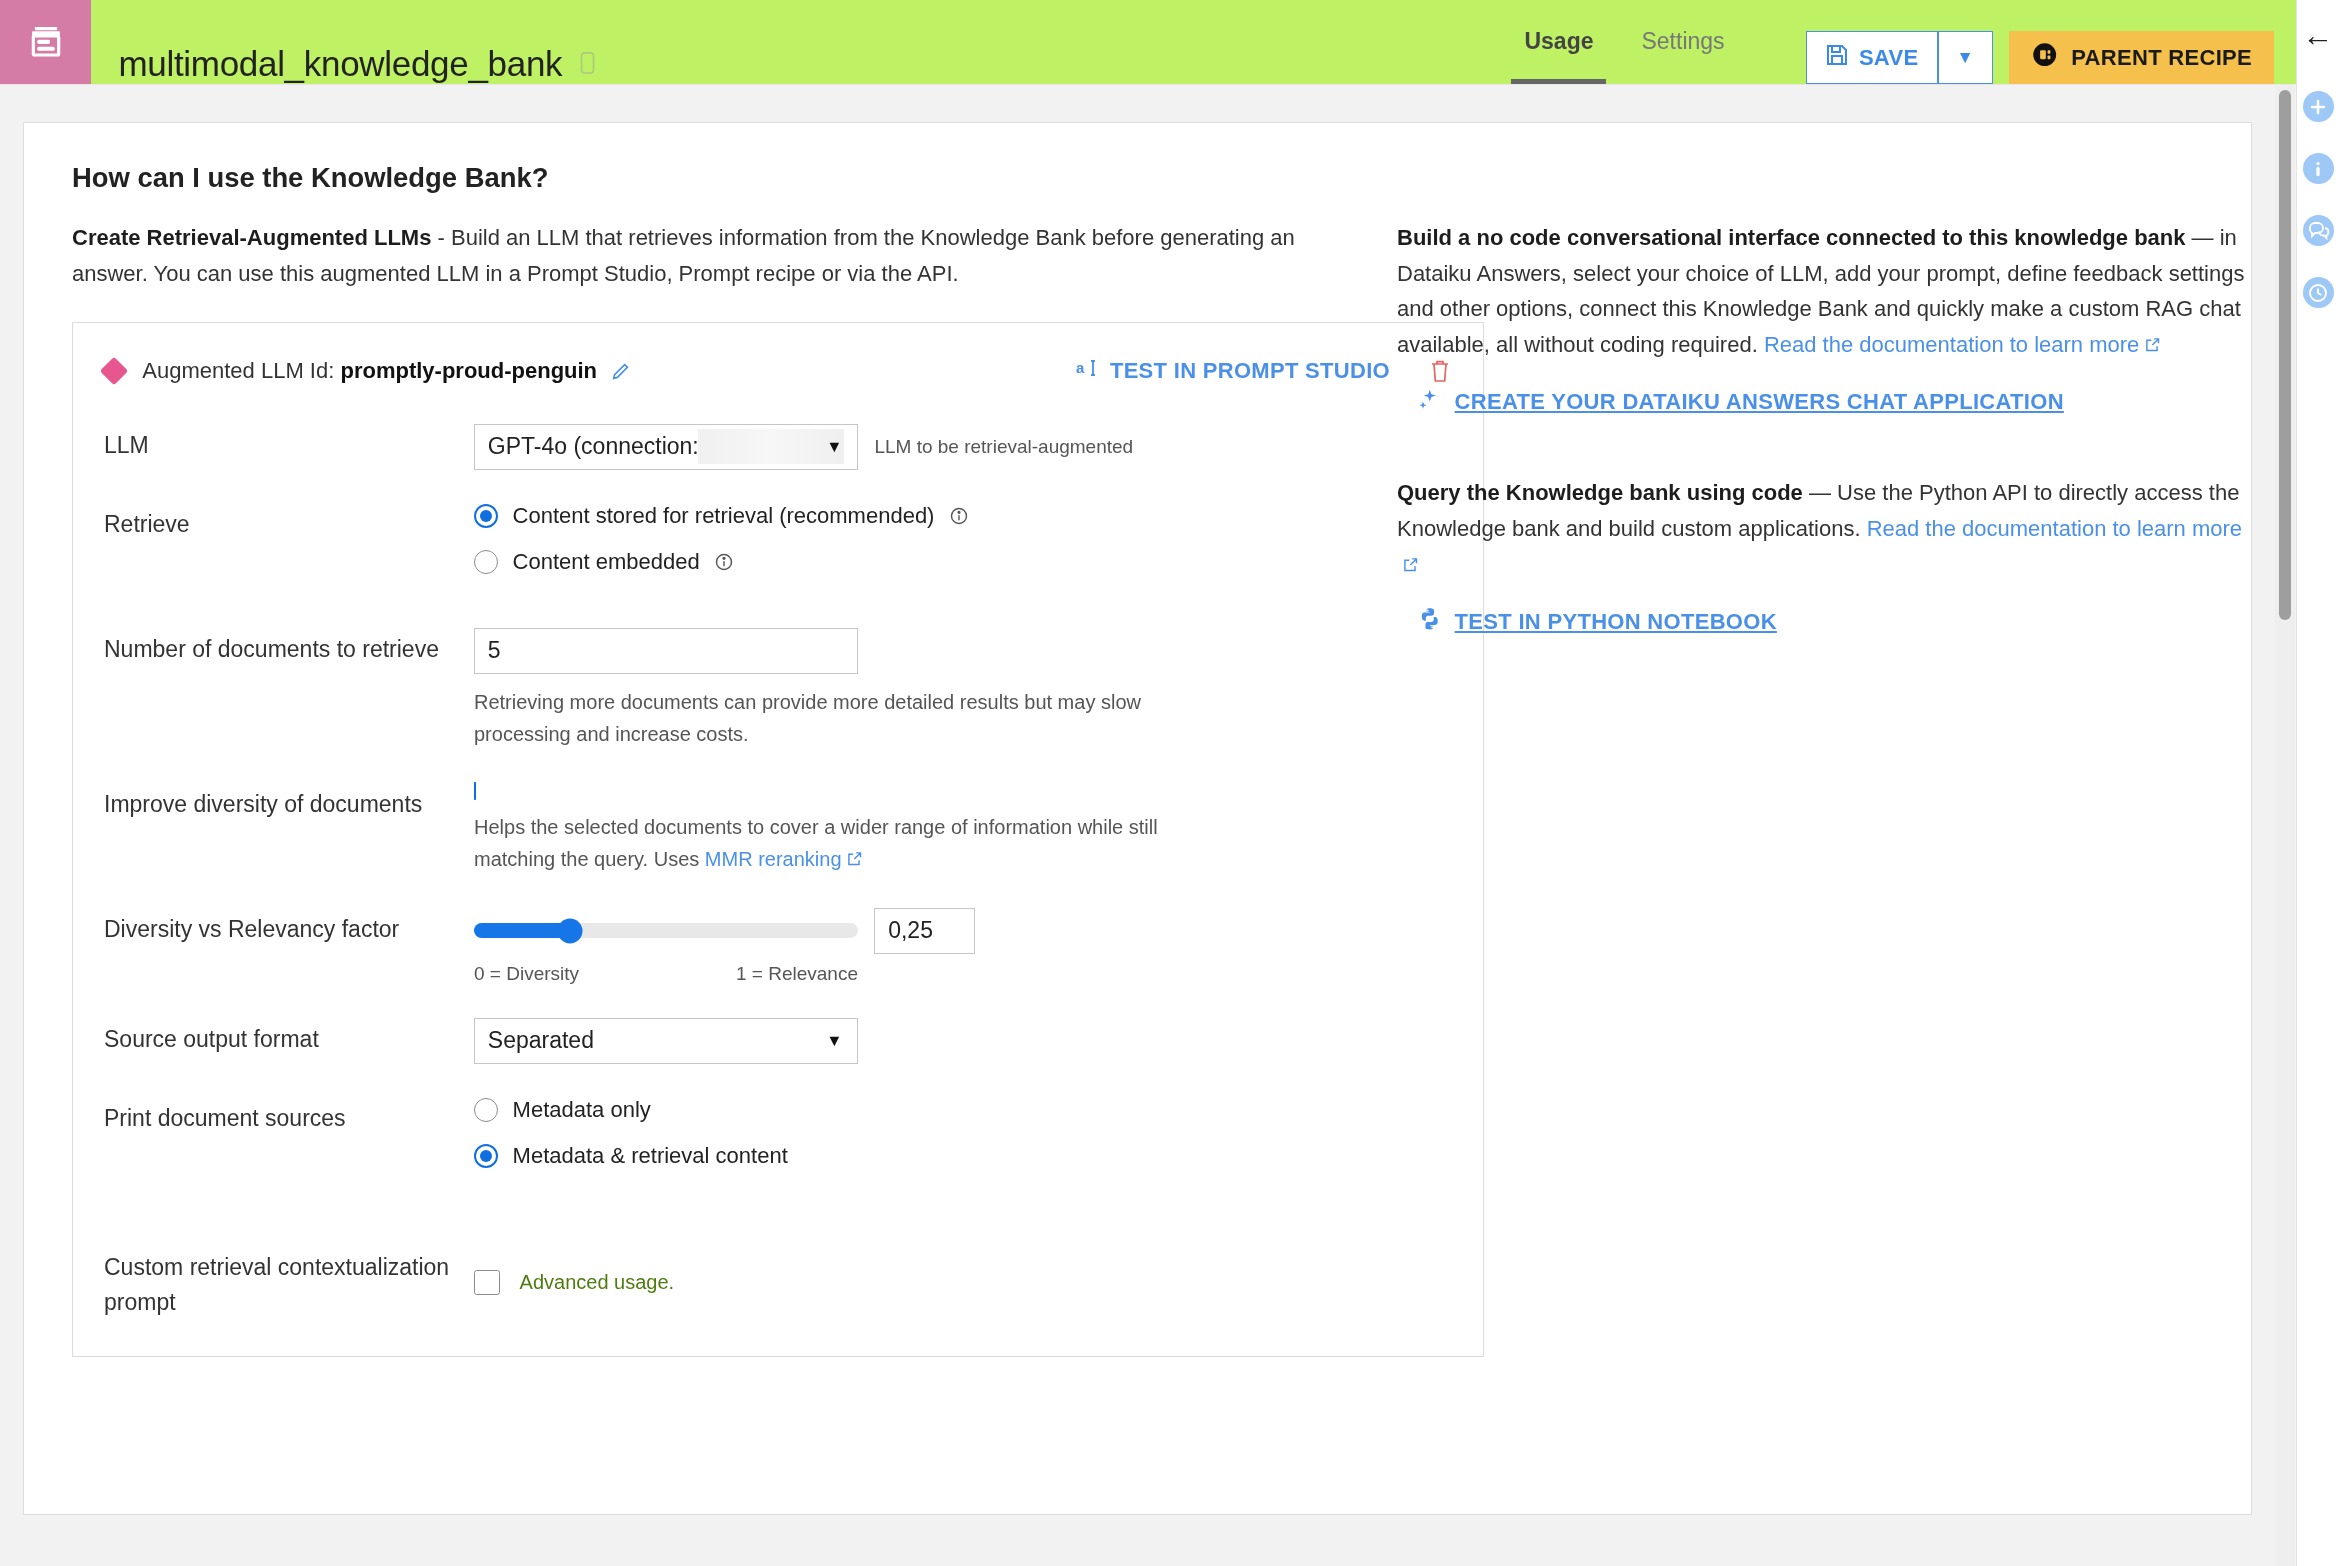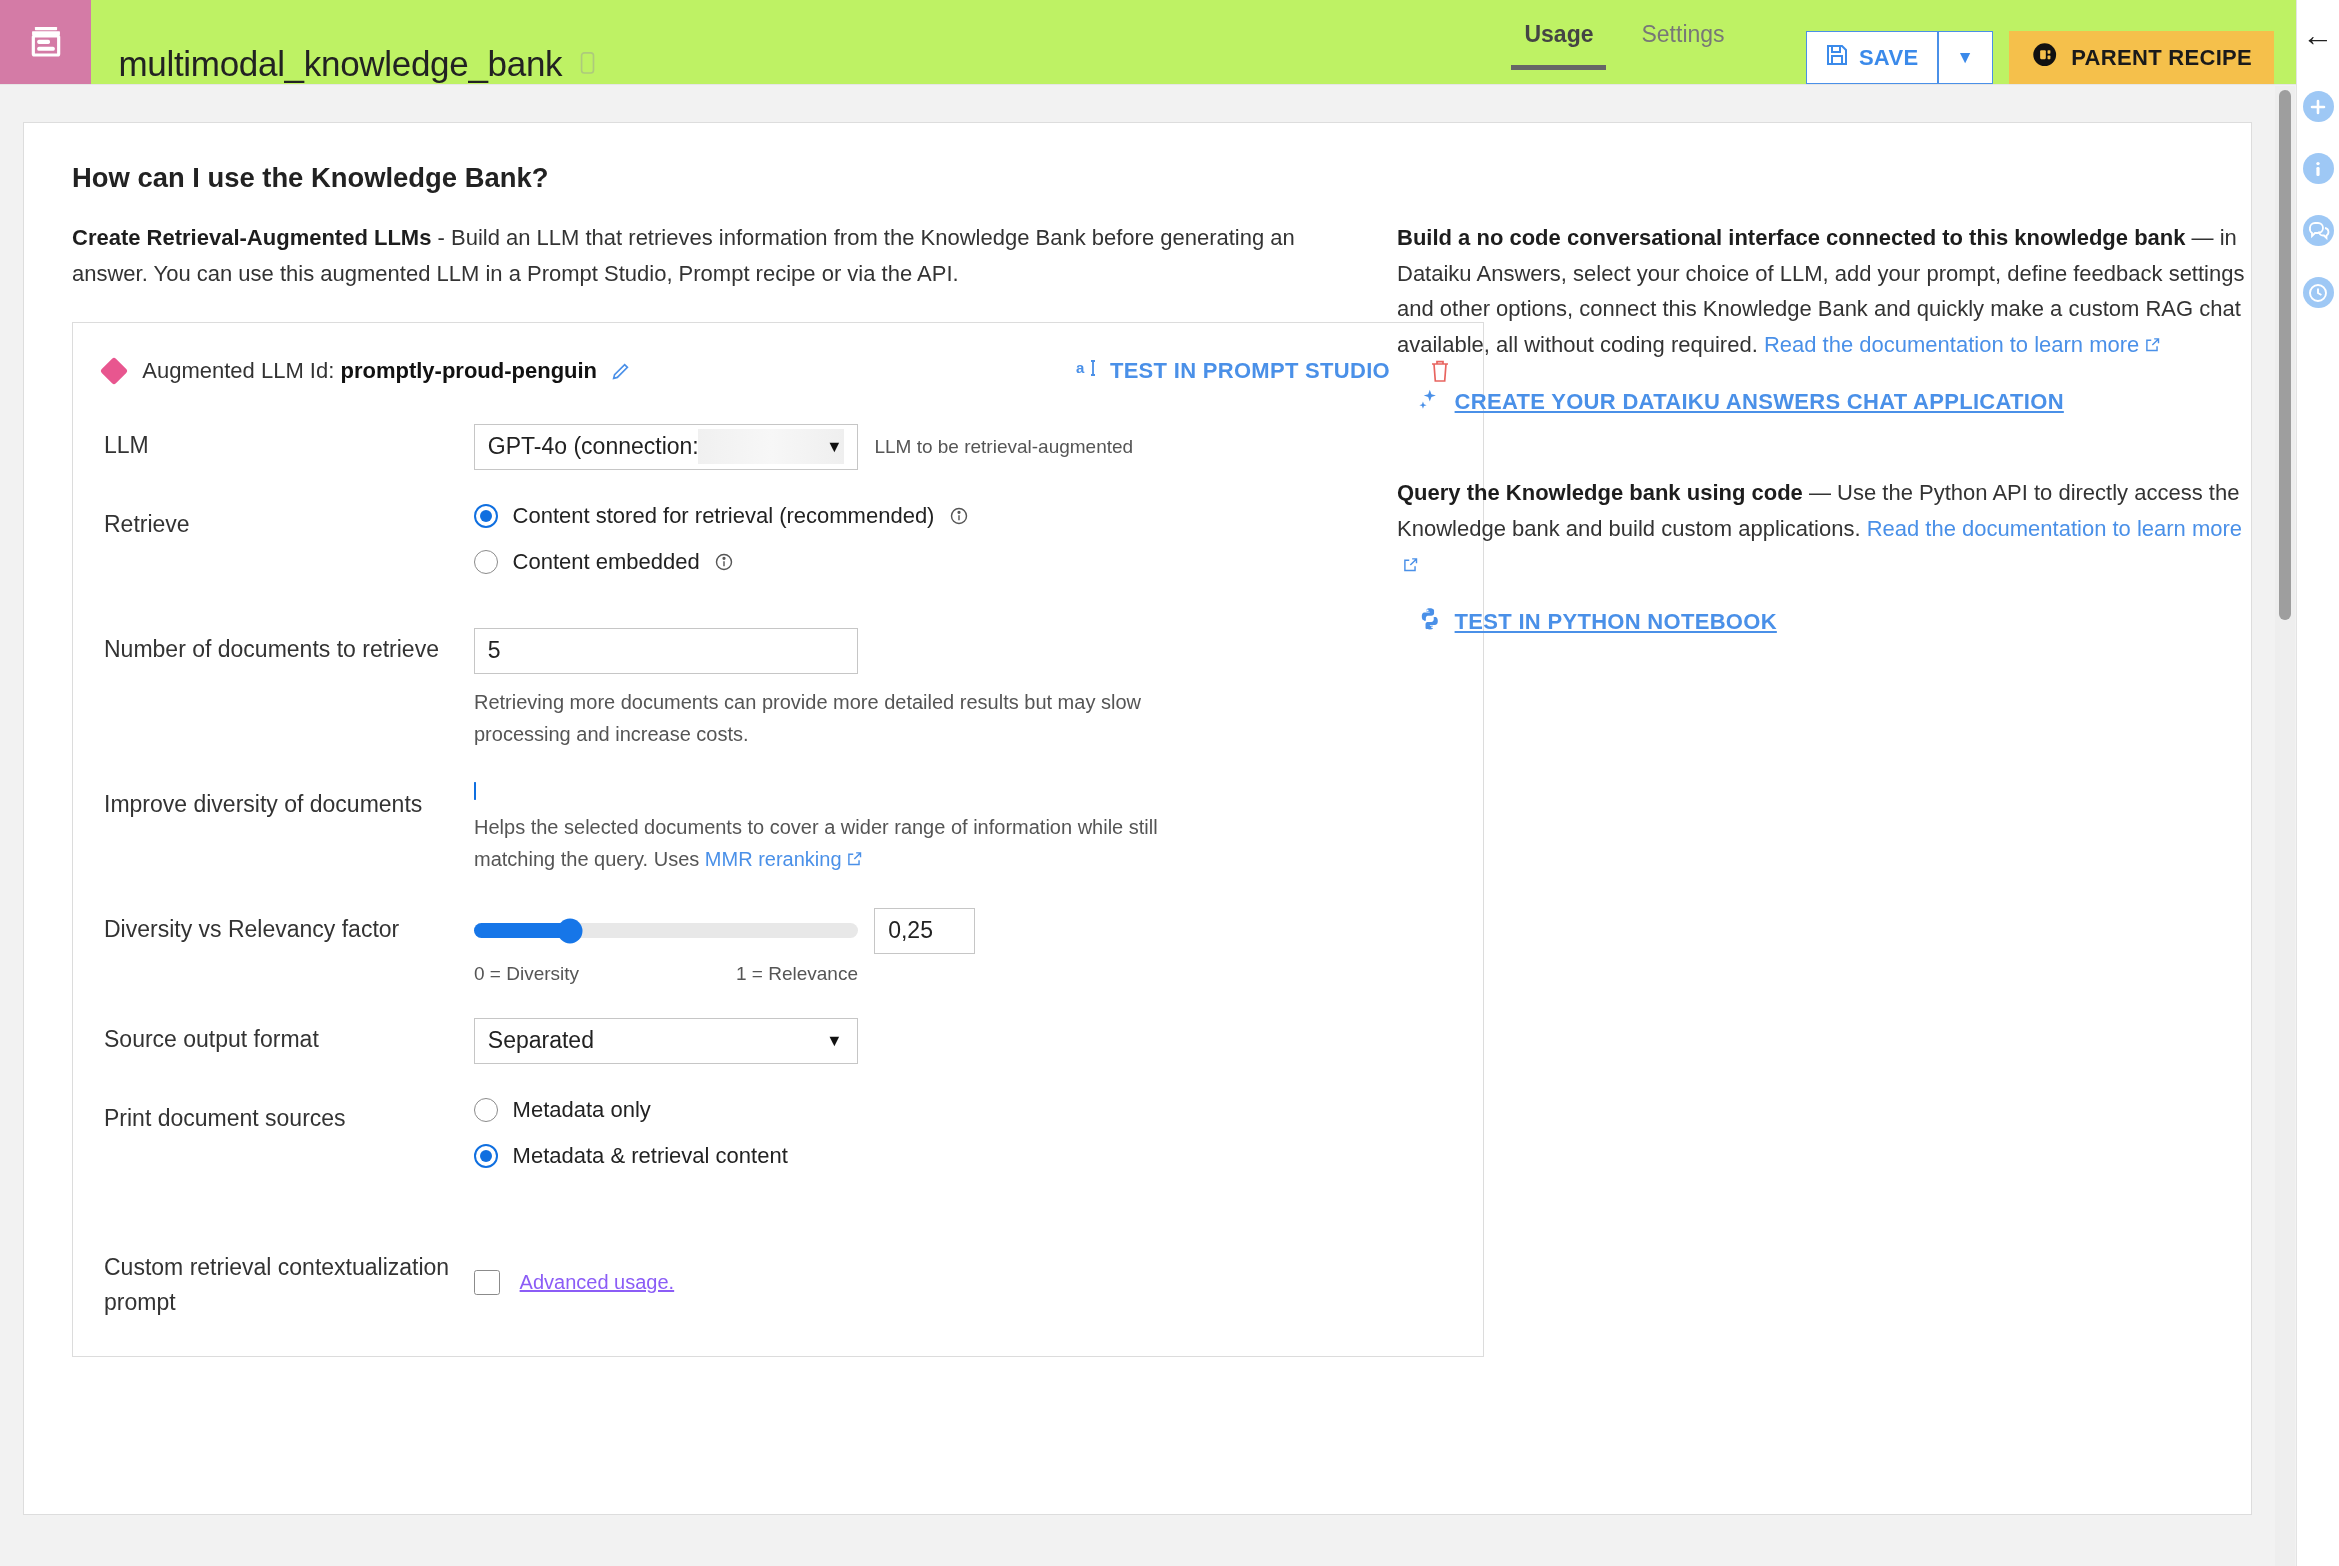--- a/index.html
+++ b/index.html
@@ -24,21 +24,21 @@
   .title-wrap { display: flex; align-items: center; gap: 14.6px; margin-left: 27.4px; }
   .kb-title {
     font-size: 35px; color: #222; font-weight: 400; letter-spacing: -0.3px;
   }
   .copy-icon { width: 22px; height: 25.6px; opacity: .45; }
   .spacer { flex: 1 1 auto; }
 
   .tabs { display: flex; align-items: stretch; height: 85px; }
   .tab {
     display: flex; align-items: center; padding: 0 24px;
-    font-size: 23px; color: #777; position: relative; height: 71px;
+    font-size: 23px; color: #777; position: relative; height: 85px;
   }
   .tab.active { color: #444; font-weight: 700; }
   .tab.active::after {
     content: ""; position: absolute; left: 11px; right: 11px; bottom: 0;
     height: 4.6px; background: #666;
   }
 
   .save-group { display: flex; margin-left: 20px; height: 53px; padding-left: 37px; }
   .save-btn {
     display: flex; align-items: center; gap: 10px;
@@ -441,21 +441,21 @@
                 <span class="radio on"></span>
                 <span class="radio-label">Metadata &amp; retrieval content</span>
               </div>
             </div>
           </div>
 
           <div class="frow" style="margin-top:57px;">
             <div class="flabel">Custom retrieval contextualization prompt</div>
             <div class="fctl" style="display:flex;align-items:center;gap:20px;">
               <span class="chk"></span>
-              <span style="font-size:20px;color:#8b5cf6;text-decoration:underline;">Advanced usage.</span>
+              <span style="font-size:20px;color:#4d7c0f;">Advanced usage.</span>
             </div>
           </div>
 
         </div>
       </div>
 
       <div class="col-right">
         <p class="para">
           <b>Build a no code conversational interface connected to this knowledge bank</b><span> — in Dataiku Answers, select your choice of LLM, add your prompt, define feedback settings and other options, connect this Knowledge Bank and quickly make a custom RAG chat available, all without coding required. </span><a class="link" href="#">Read the documentation to learn more</a><span class="ext">
             <svg viewBox="0 0 24 24" fill="none" stroke="#4a90e8" stroke-width="2">

